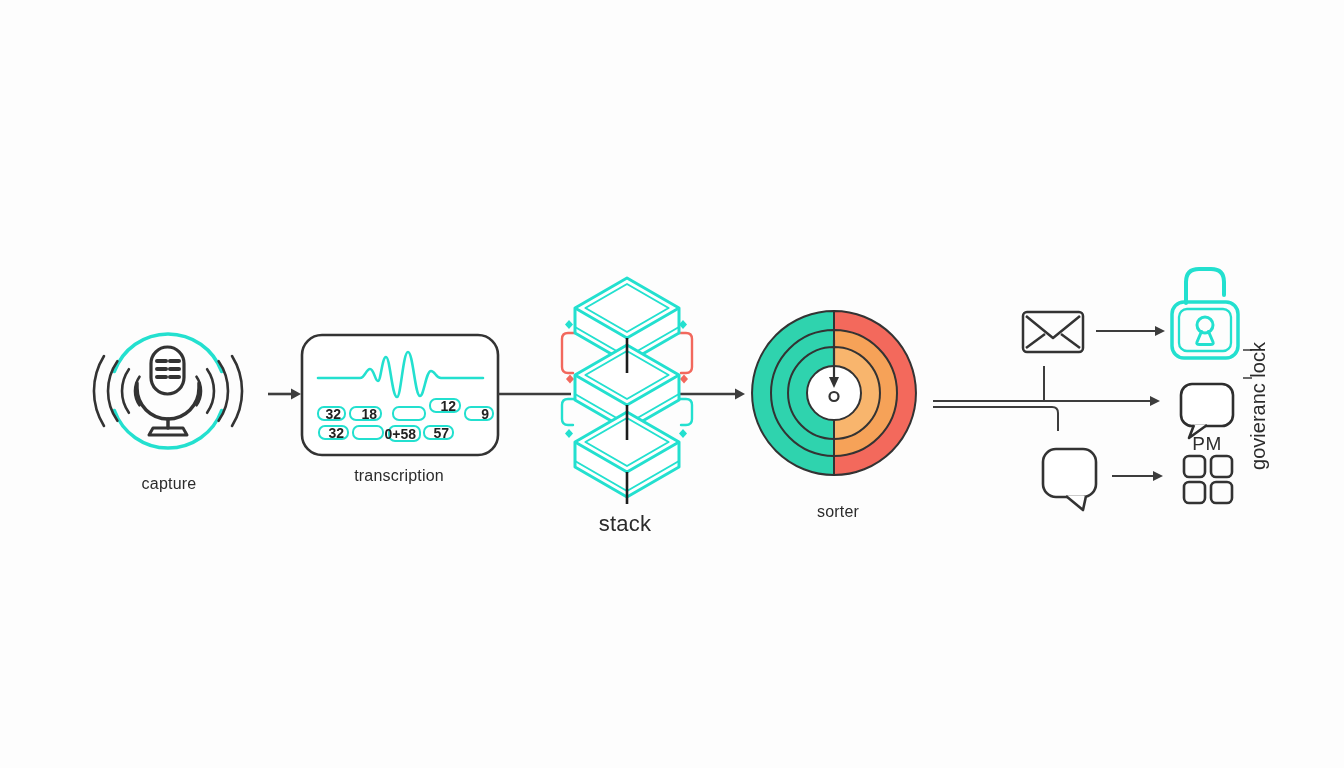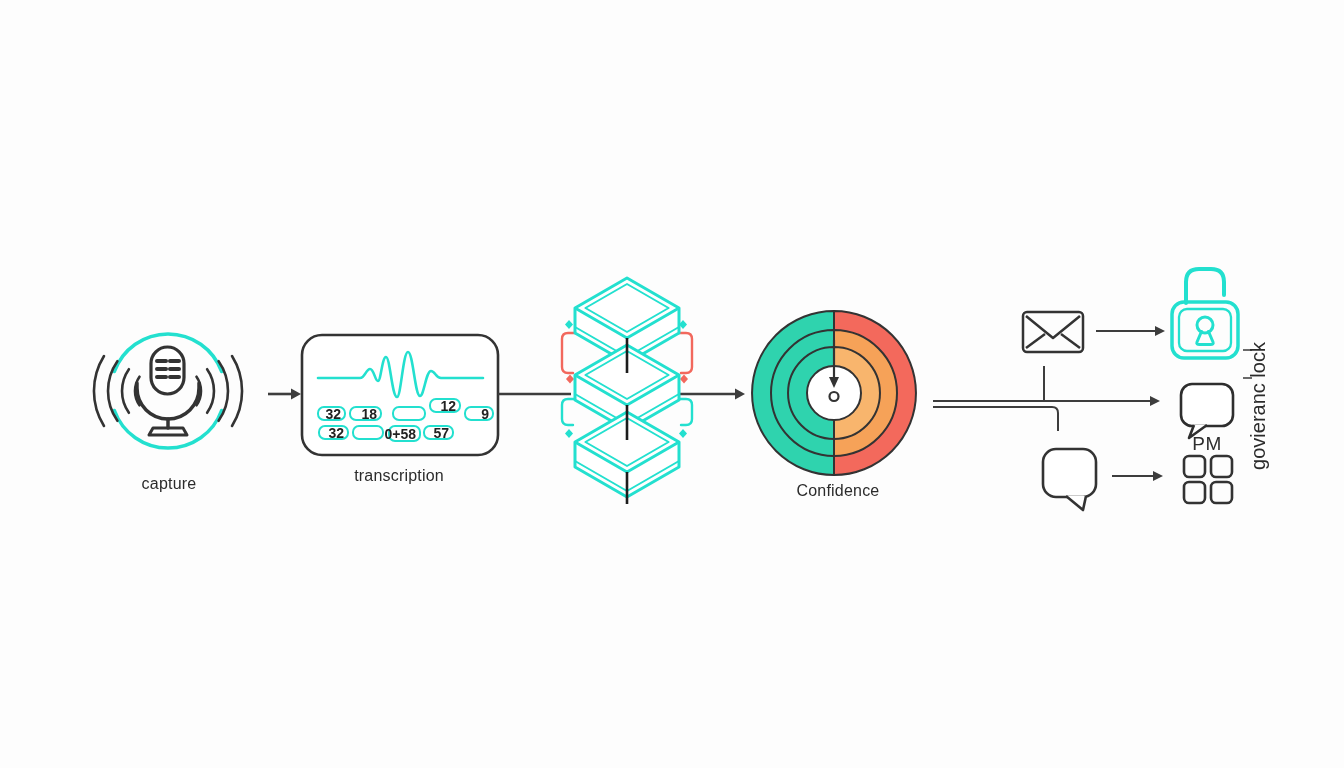--- a/index.html
+++ b/index.html
@@ -198,20 +198,21 @@
 <div class="tok" style="left:464px;top:406px;width:30px;height:15px">9</div>
 <div class="tok" style="left:318px;top:425px;width:31px;height:15px">32</div>
 <div class="tok" style="left:352px;top:425px;width:32px;height:15px"></div>
 <div class="tok" style="left:388px;top:425px;width:33px;height:17px">0+58</div>
 <div class="tok" style="left:423px;top:425px;width:31px;height:15px">57</div>
 
 <div class="label" style="left:109px;top:475px;width:120px">capture</div>
 
 <div class="label" style="left:318px;top:467px;width:162px">transcription</div>
 
-
-<div class="label" style="left:738px;top:482px;width:200px">Confidence</div>
+<div class="label big" style="left:525px;top:511px;width:200px">stack</div>
+
+<div class="label" style="left:738px;top:503px;width:200px">sorter</div>
 
 <div class="pm-text">PM</div>
 
 <div class="vlabel" style="left:1258px;top:406px">govieranc lock</div>
 
 </div>
 
 </body></html>

